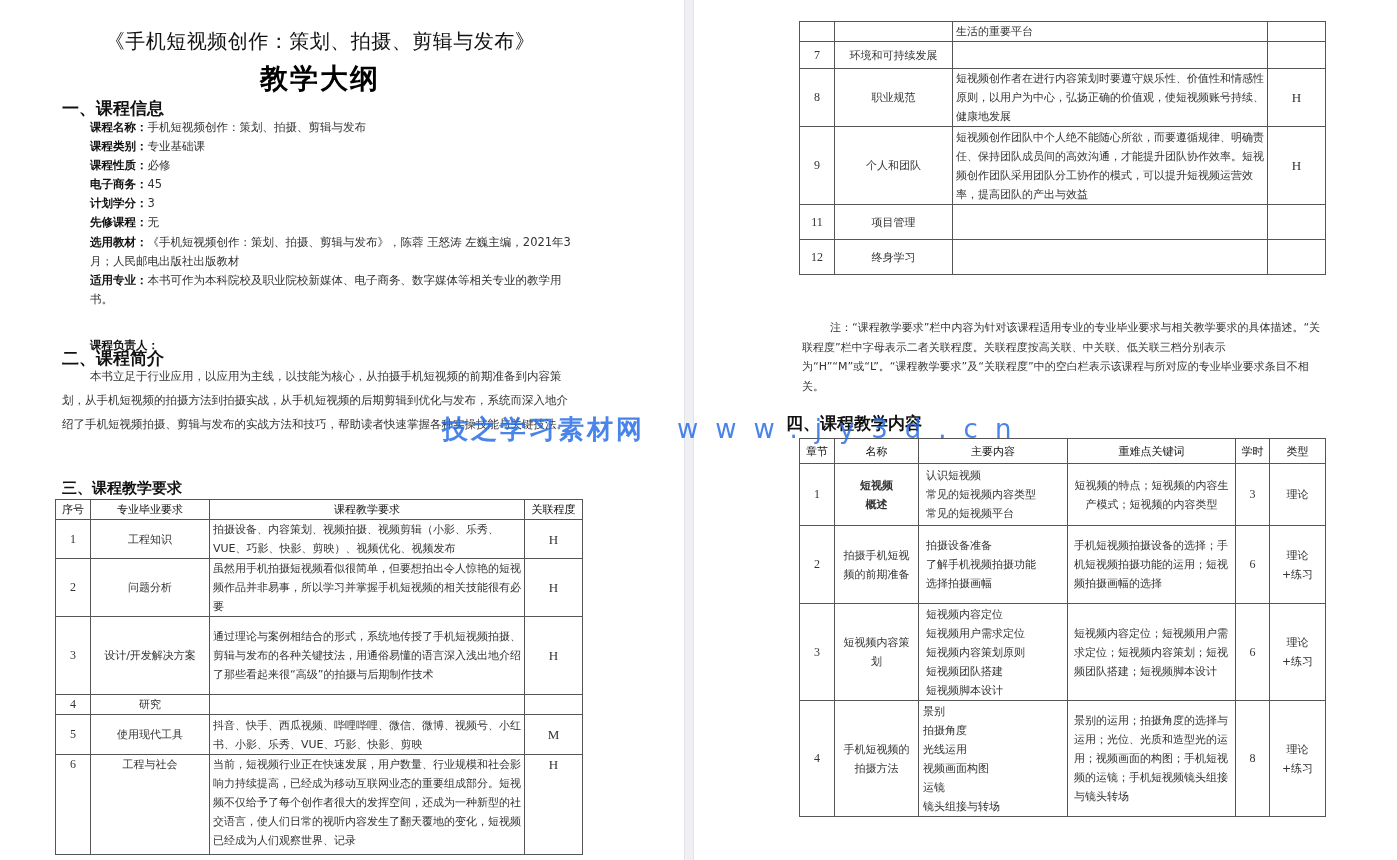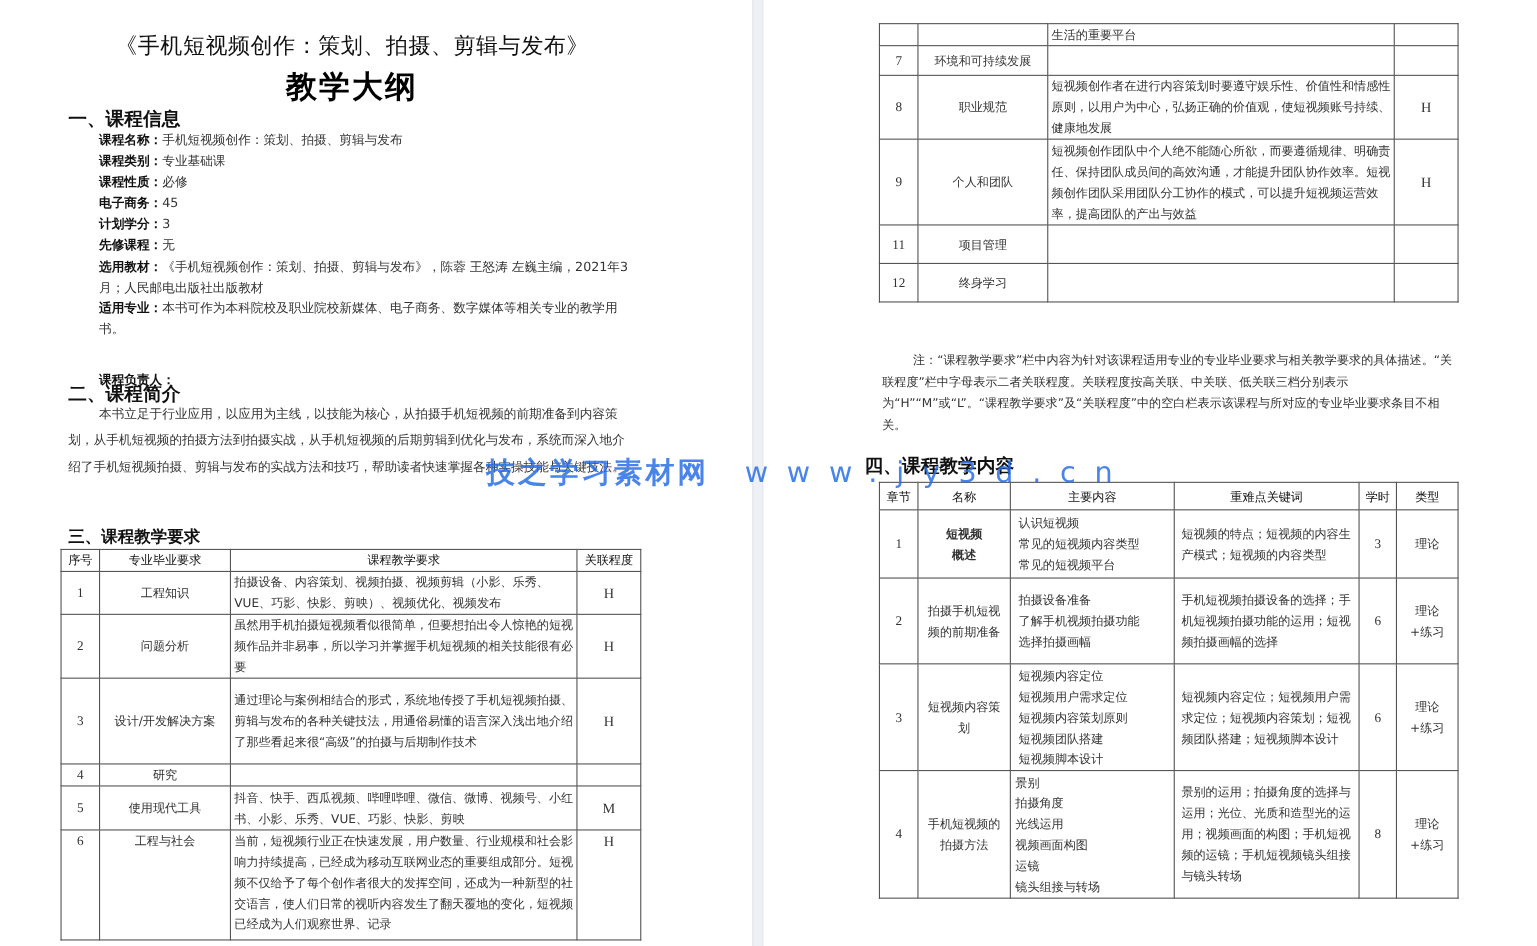--- a/index.html
+++ b/index.html
@@ -184,21 +184,21 @@
       <th>类型</th>
     </tr>
     <tr style="height:62px;">
       <td class="c num">1</td>
       <td class="c" style="padding:0 23px;font-weight:bold;">短视频概述</td>
       <td class="l" style="padding-left:7px;">
         <div>认识短视频</div>
         <div>常见的短视频内容类型</div>
         <div>常见的短视频平台</div>
       </td>
-      <td class="l" style="padding:0 6px;">短视频的特点；短视频的内容生产模式；短视频的内容类型</td>
+      <td class="l" style="padding:0 6px;text-align:center;">短视频的特点；短视频的内容生产模式；短视频的内容类型</td>
       <td class="c num">3</td>
       <td class="c" style="padding:0 10px;">理论</td>
     </tr>
     <tr style="height:78px;">
       <td class="c num">2</td>
       <td class="c" style="padding:0 8px;">拍摄手机短视频的前期准备</td>
       <td class="l" style="padding-left:7px;">
         <div>拍摄设备准备</div>
         <div>了解手机视频拍摄功能</div>
         <div>选择拍摄画幅</div>

